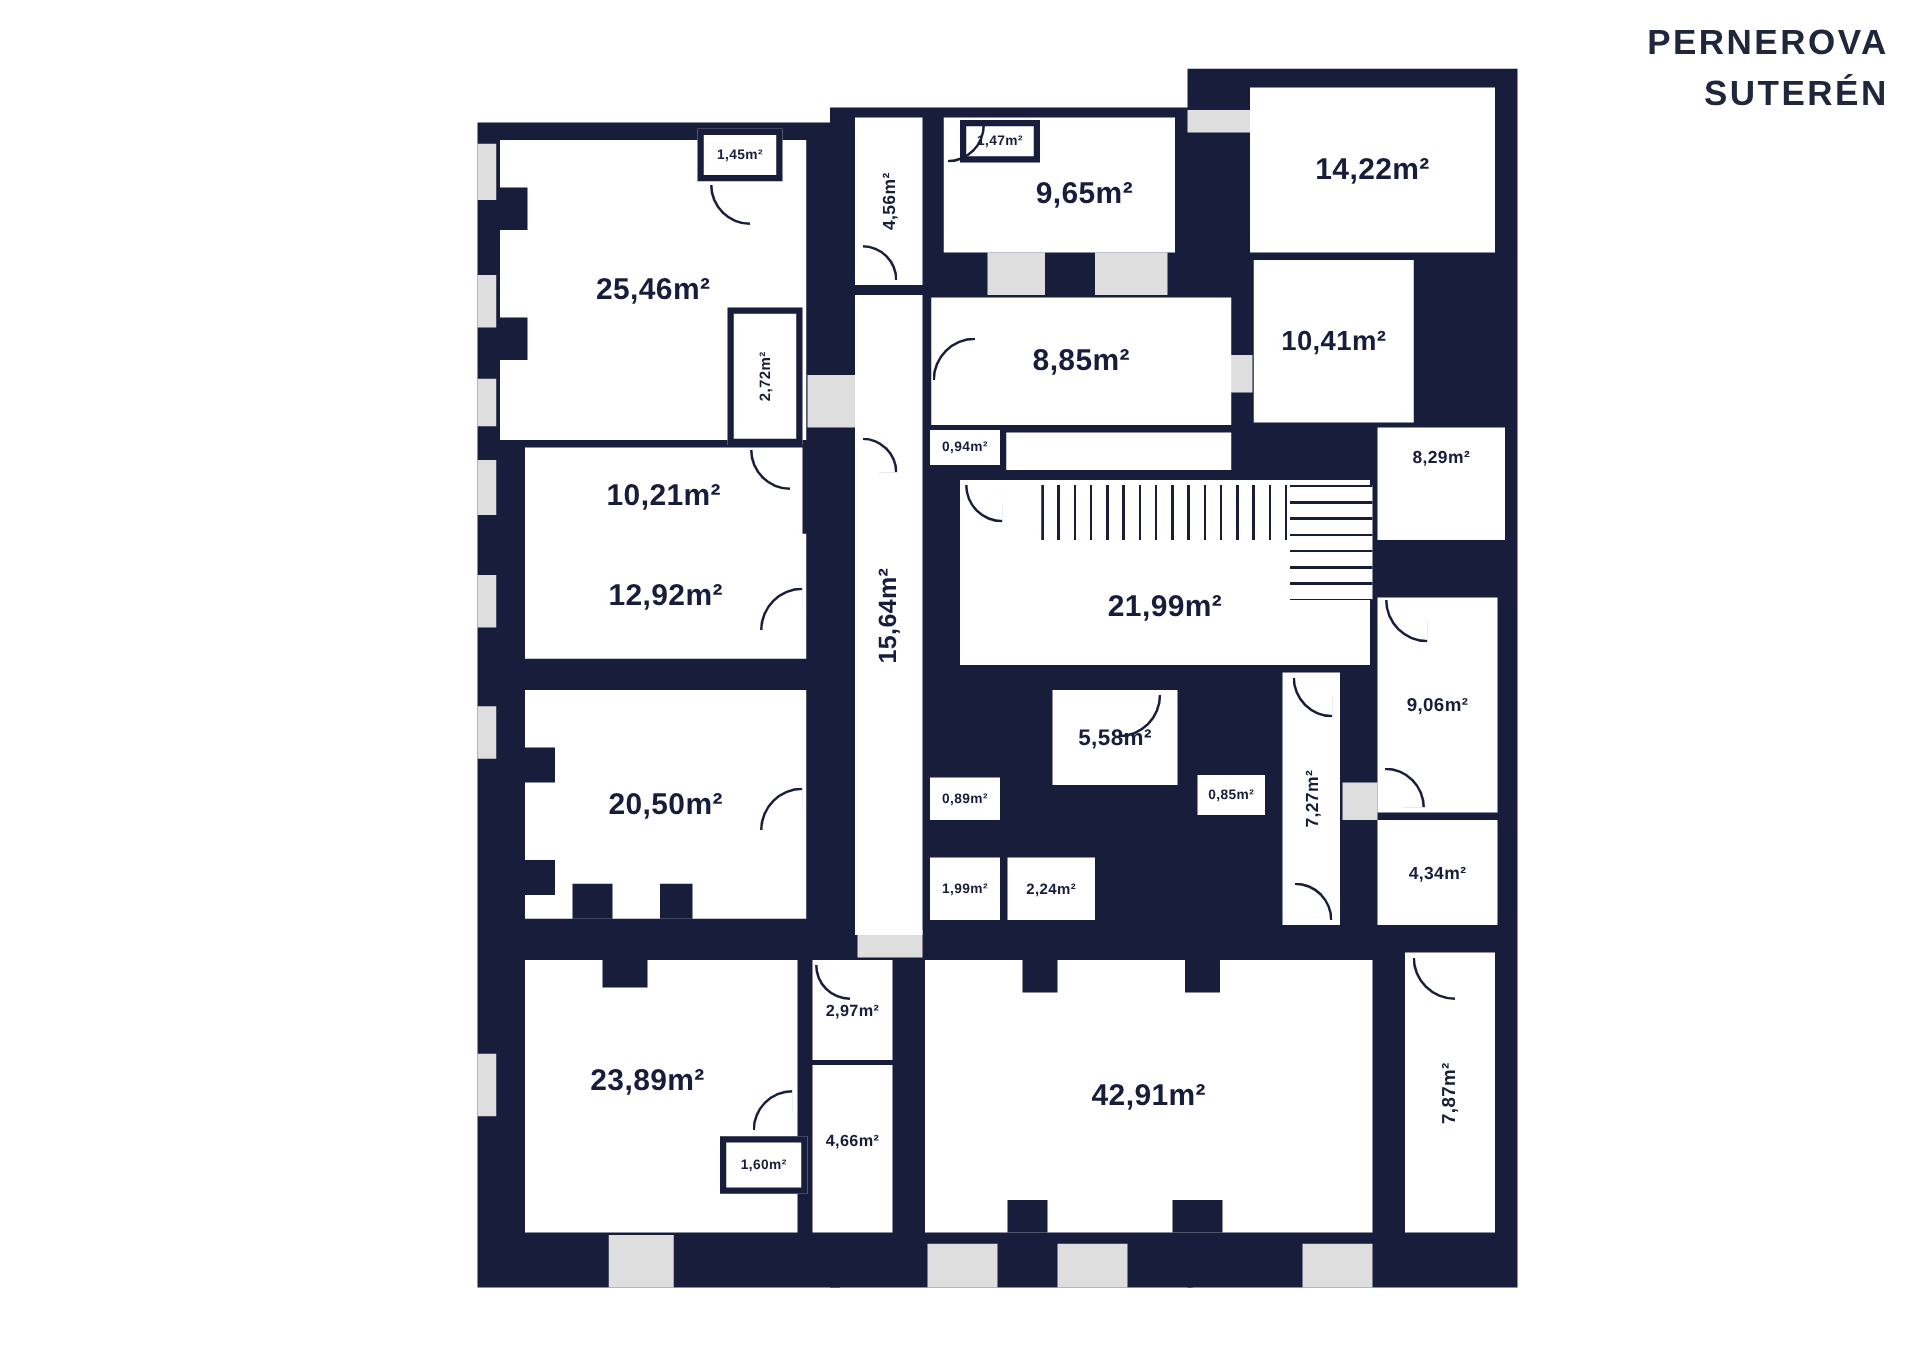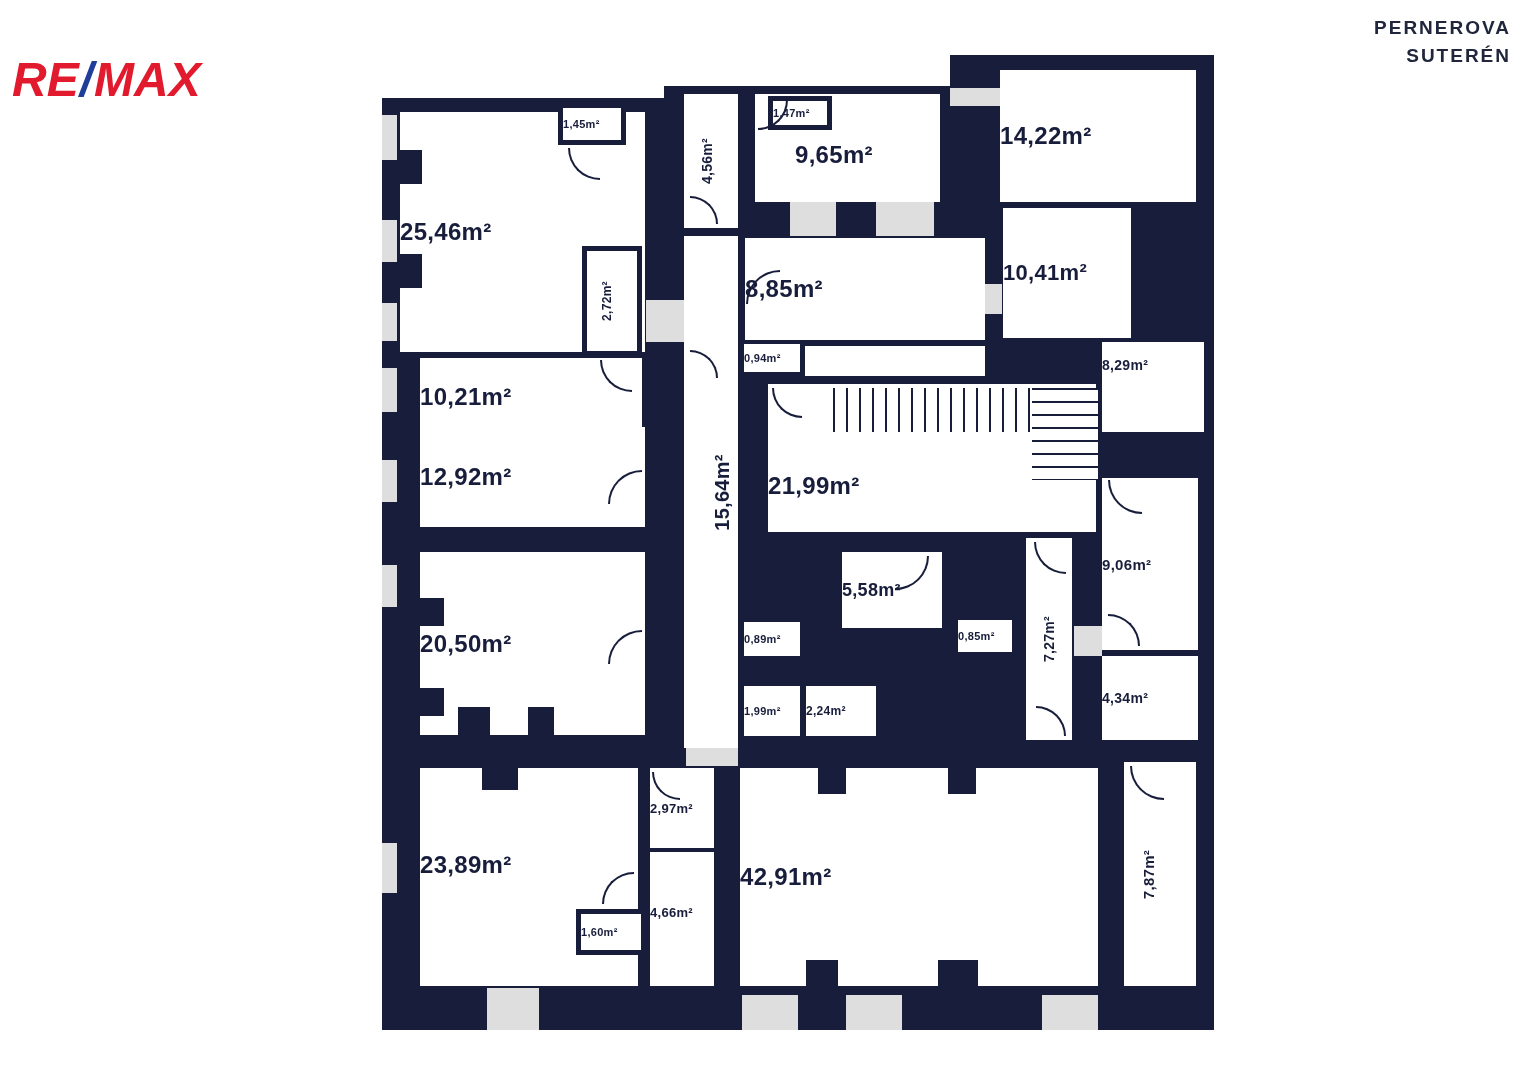--- a/index.html
+++ b/index.html
@@ -6,27 +6,27 @@
   * { box-sizing:border-box; }
   .canvas {
     position:relative; width:1529px; height:1080px; background:#ffffff;
     font-family:"Liberation Sans", sans-serif; overflow:hidden;
   }
 
   
   .logo { position:absolute; left:12px; top:52px; font-size:48px; font-weight:bold; font-style:italic; letter-spacing:0; white-space:nowrap; }
   .logo .re, .logo .max { color:#e11b2d; }
   .logo .slash { color:#1f3d99; padding:0 1px; }
-  .title-block { position:absolute; right:18px; top:14px; text-align:right; color:#20263b; font-size:19px; font-weight:600; letter-spacing:2px; line-height:1.45; }
+  .title-block { position:absolute; right:18px; top:14px; text-align:right; color:#20263b; font-size:28px; font-weight:600; letter-spacing:2px; line-height:1.45; }
 
   
   .plan { position:absolute; left:0; top:0; width:1529px; height:1080px; }
   .base { position:absolute; background:#171d3a; z-index:0; }
   .opening { position:absolute; background:#dedede; z-index:1; }
-  .room { position:absolute; background:#ffffff; z-index:2; display:flex; align-items:center; }
+  .room { position:absolute; background:#ffffff; z-index:2; display:flex; align-items:center; justify-content:center; }
   .sub { z-index:3; border:5px solid #171d3a; }
   .pier { position:absolute; background:#171d3a; z-index:3; }
   .lbl { color:#171d3a; font-weight:600; letter-spacing:0.3px; white-space:nowrap; }
   .vert .lbl { transform:rotate(-90deg); }
   .s11 .lbl { font-size:11px; }
   .s12 .lbl { font-size:12px; }
   .s13 .lbl { font-size:13px; }
   .s14 .lbl { font-size:14px; }
   .s15 .lbl { font-size:15px; }
   .s18 .lbl { font-size:18px; }
@@ -42,23 +42,20 @@
   .door { position:absolute; z-index:4; border-left:2px solid #171d3a; border-bottom:2px solid #171d3a; border-bottom-left-radius:100%; background:transparent; }
   .r90  { transform:rotate(90deg); }
   .r180 { transform:rotate(180deg); }
   .r270 { transform:rotate(270deg); }
 </style>
 </head>
 <body>
 
 <div class="canvas">
 
-  <div class="logo">
-    <span class="re">RE</span><span class="slash">/</span><span class="max">MAX</span>
-  </div>
   <div class="title-block">
     <div>PERNEROVA</div>
     <div>SUTERÉN</div>
   </div>
 
   <div class="plan">
 
     <div class="base" style="left:382px;top:98px;width:290px;height:932px"></div>
     <div class="base" style="left:664px;top:86px;width:290px;height:944px"></div>
     <div class="base" style="left:950px;top:55px;width:264px;height:975px"></div>

